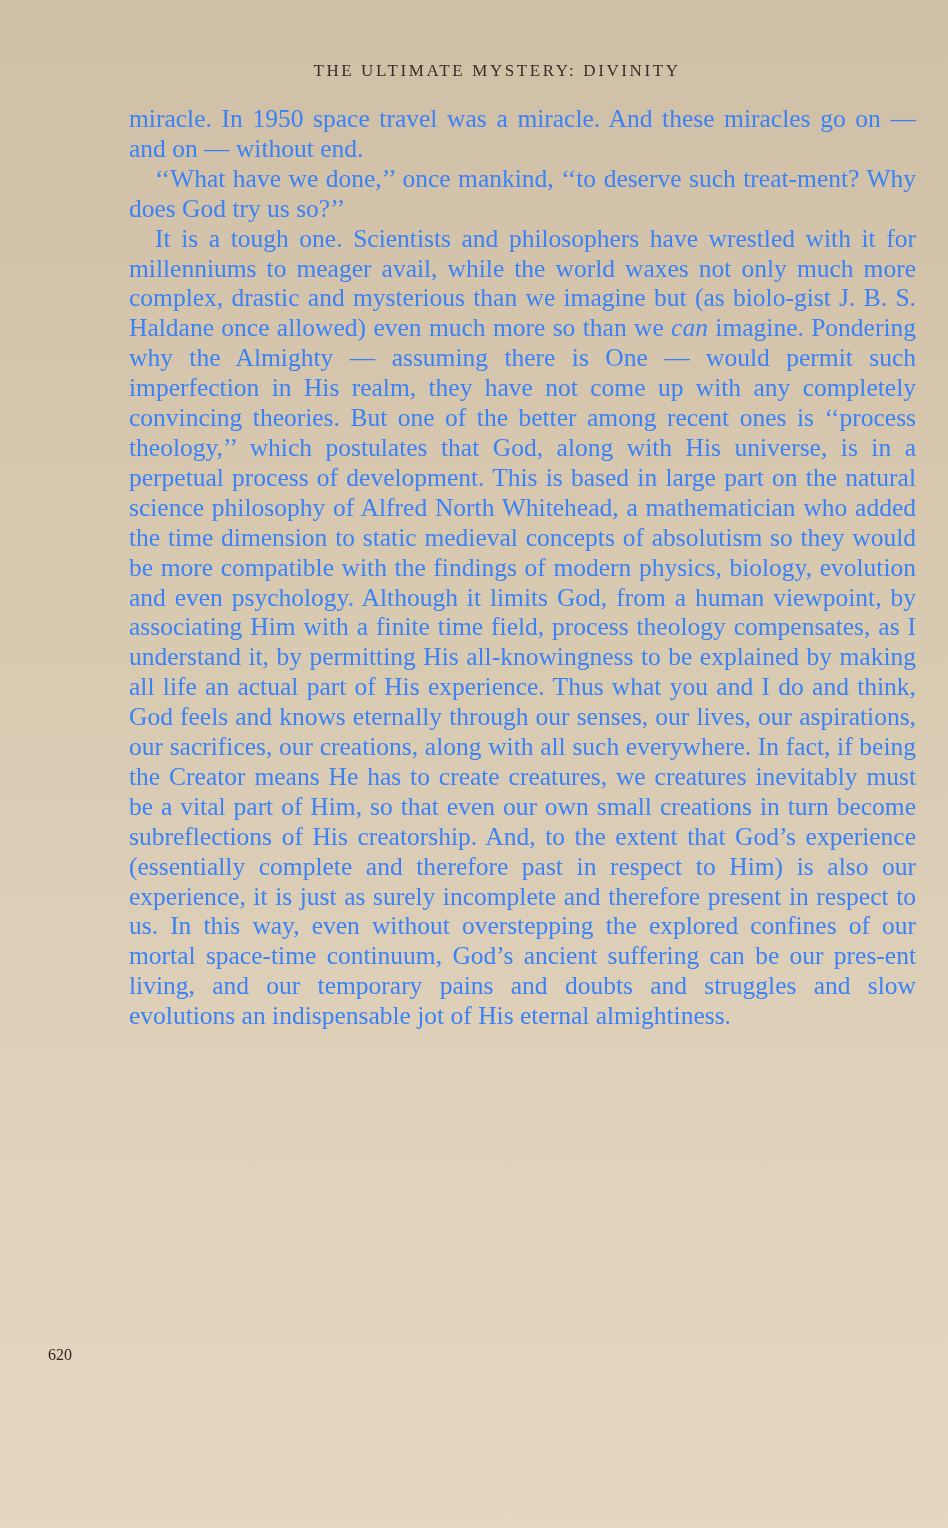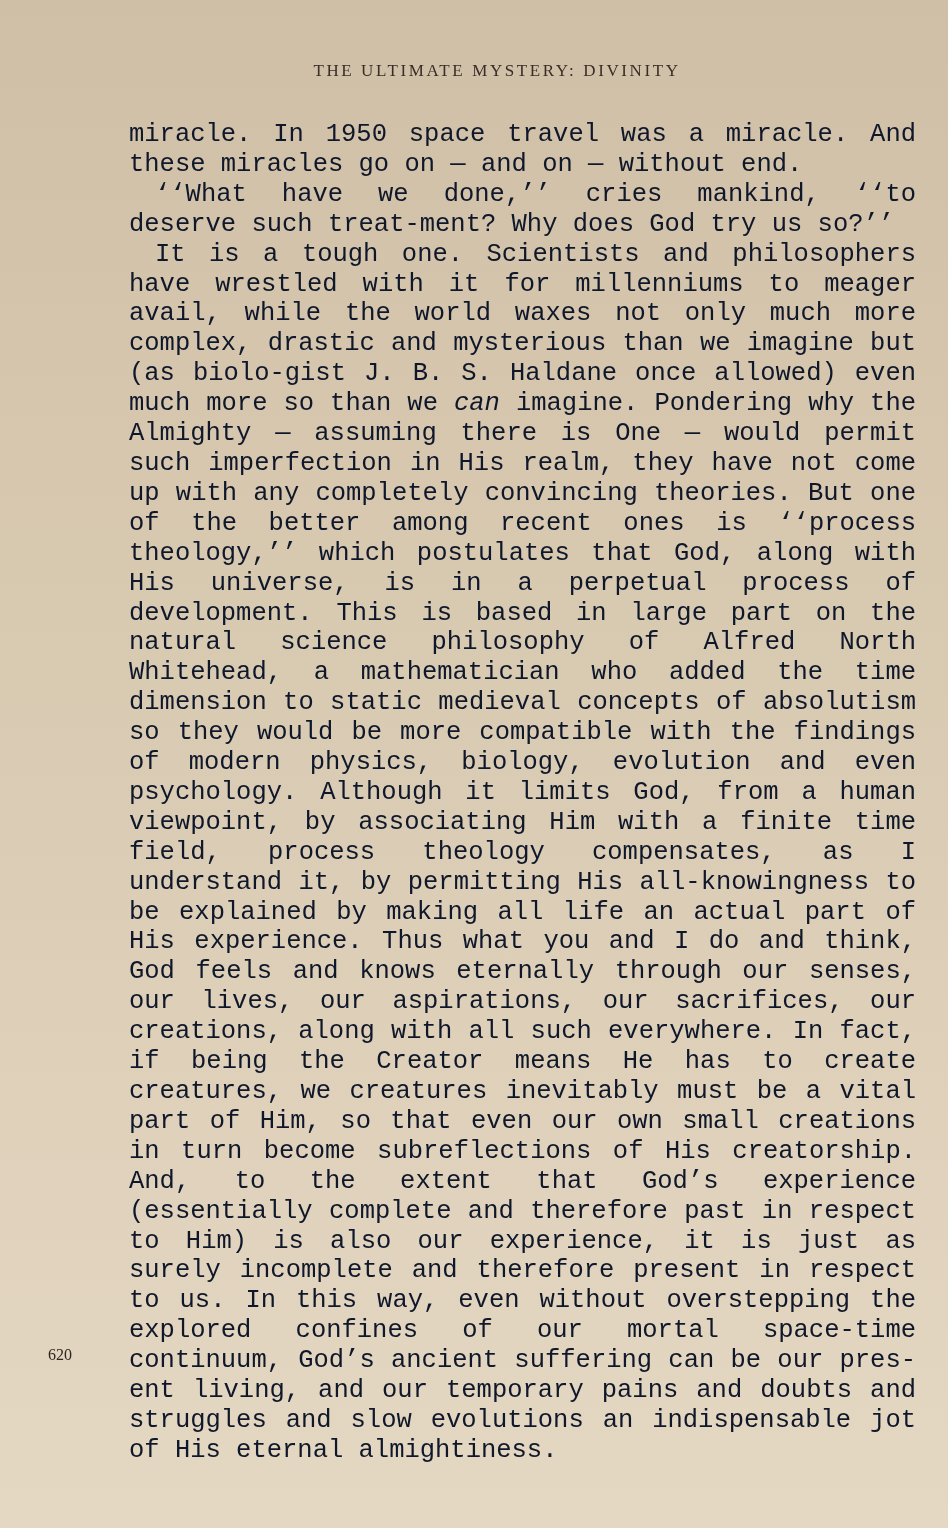--- a/index.html
+++ b/index.html
@@ -27,27 +27,27 @@
       padding-left: 46px;
       box-sizing: border-box;
       text-align: center;
       font-family: "Liberation Serif", serif;
       font-size: 17px;
       letter-spacing: 2.6px;
       color: #3a2c26;
     }
     .body-text {
       position: absolute;
-      top: 120px;
+      top: 104px;
       left: 129px;
       width: 787px;
-      font-family: Liberation Mono, monospace;
+      font-family: Liberation Serif, serif;
       font-size: 25.5px;
       line-height: 29.9px;
-      color: #0f172a;
+      color: #3b82f6;
       text-align: justify;
       hyphens: manual;
     }
     .body-text p {
       margin: 0;
       text-indent: 26px;
     }
     .body-text p.continued {
       text-indent: 0;
     }
@@ -64,18 +64,18 @@
     }
   </style>
 </head>
 <body>
 
 <div class="page">
   <div class="running-head">THE ULTIMATE MYSTERY: DIVINITY</div>
 
   <div class="body-text">
     <p class="continued">miracle.  In 1950 space travel was a miracle.  And these miracles go on — and on — without end.</p>
-    <p>‘‘What have we done,’’ cries mankind, ‘‘to deserve such treat-ment?  Why does God try us so?’’</p>
+    <p>‘‘What have we done,’’ once mankind, ‘‘to deserve such treat-ment?  Why does God try us so?’’</p>
     <p><span>It is a tough one.  Scientists and philosophers have wrestled with it for millenniums to meager avail, while the world waxes not only much more complex, drastic and mysterious than we imagine but (as biolo-gist J. B. S. Haldane once allowed) even much more so than we </span><em>can</em><span> imagine.  Pondering why the Almighty — assuming there is One — would permit such imperfection in His realm, they have not come up with any completely convincing theories.  But one of the better among recent ones is ‘‘process theology,’’ which postulates that God, along with His universe, is in a perpetual process of development.  This is based in large part on the natural science philosophy of Alfred North Whitehead, a mathematician who added the time dimension to static medieval concepts of absolutism so they would be more compatible with the findings of modern physics, biology, evolution and even psychology.  Although it limits God, from a human viewpoint, by associating Him with a finite time field, process theology compensates, as I understand it, by permitting His all-knowingness to be explained by making all life an actual part of His experience.  Thus what you and I do and think, God feels and knows eternally through our senses, our lives, our aspirations, our sacrifices, our creations, along with all such everywhere.  In fact, if being the Creator means He has to create creatures, we creatures inevitably must be a vital part of Him, so that even our own small creations in turn become subreflections of His creatorship.  And, to the extent that God’s experience (essentially complete and therefore past in respect to Him) is also our experience, it is just as surely incomplete and therefore present in respect to us.  In this way, even without overstepping the explored confines of our mortal space-time continuum, God’s ancient suffering can be our pres-ent living, and our temporary pains and doubts and struggles and slow evolutions an indispensable jot of His eternal almightiness.</span></p>
   </div>
 
   <div class="folio">620</div>
 </div>
 
 </body></html>

